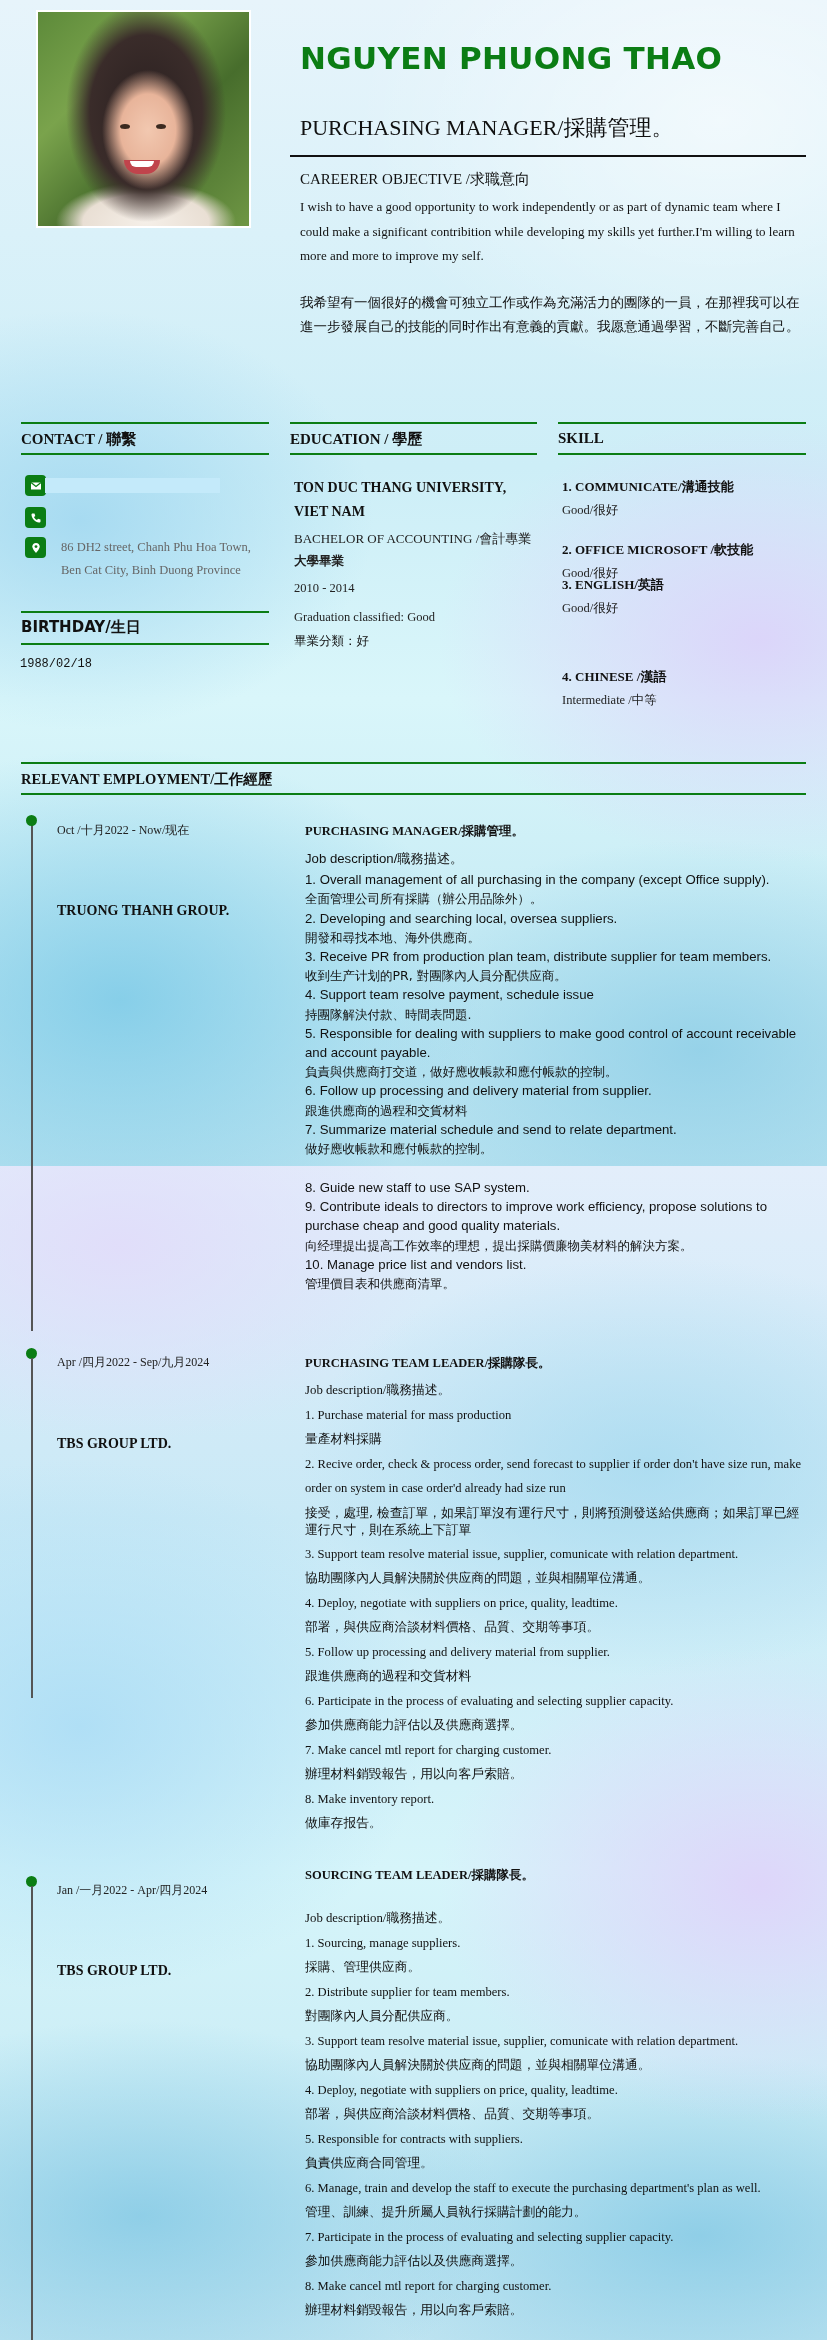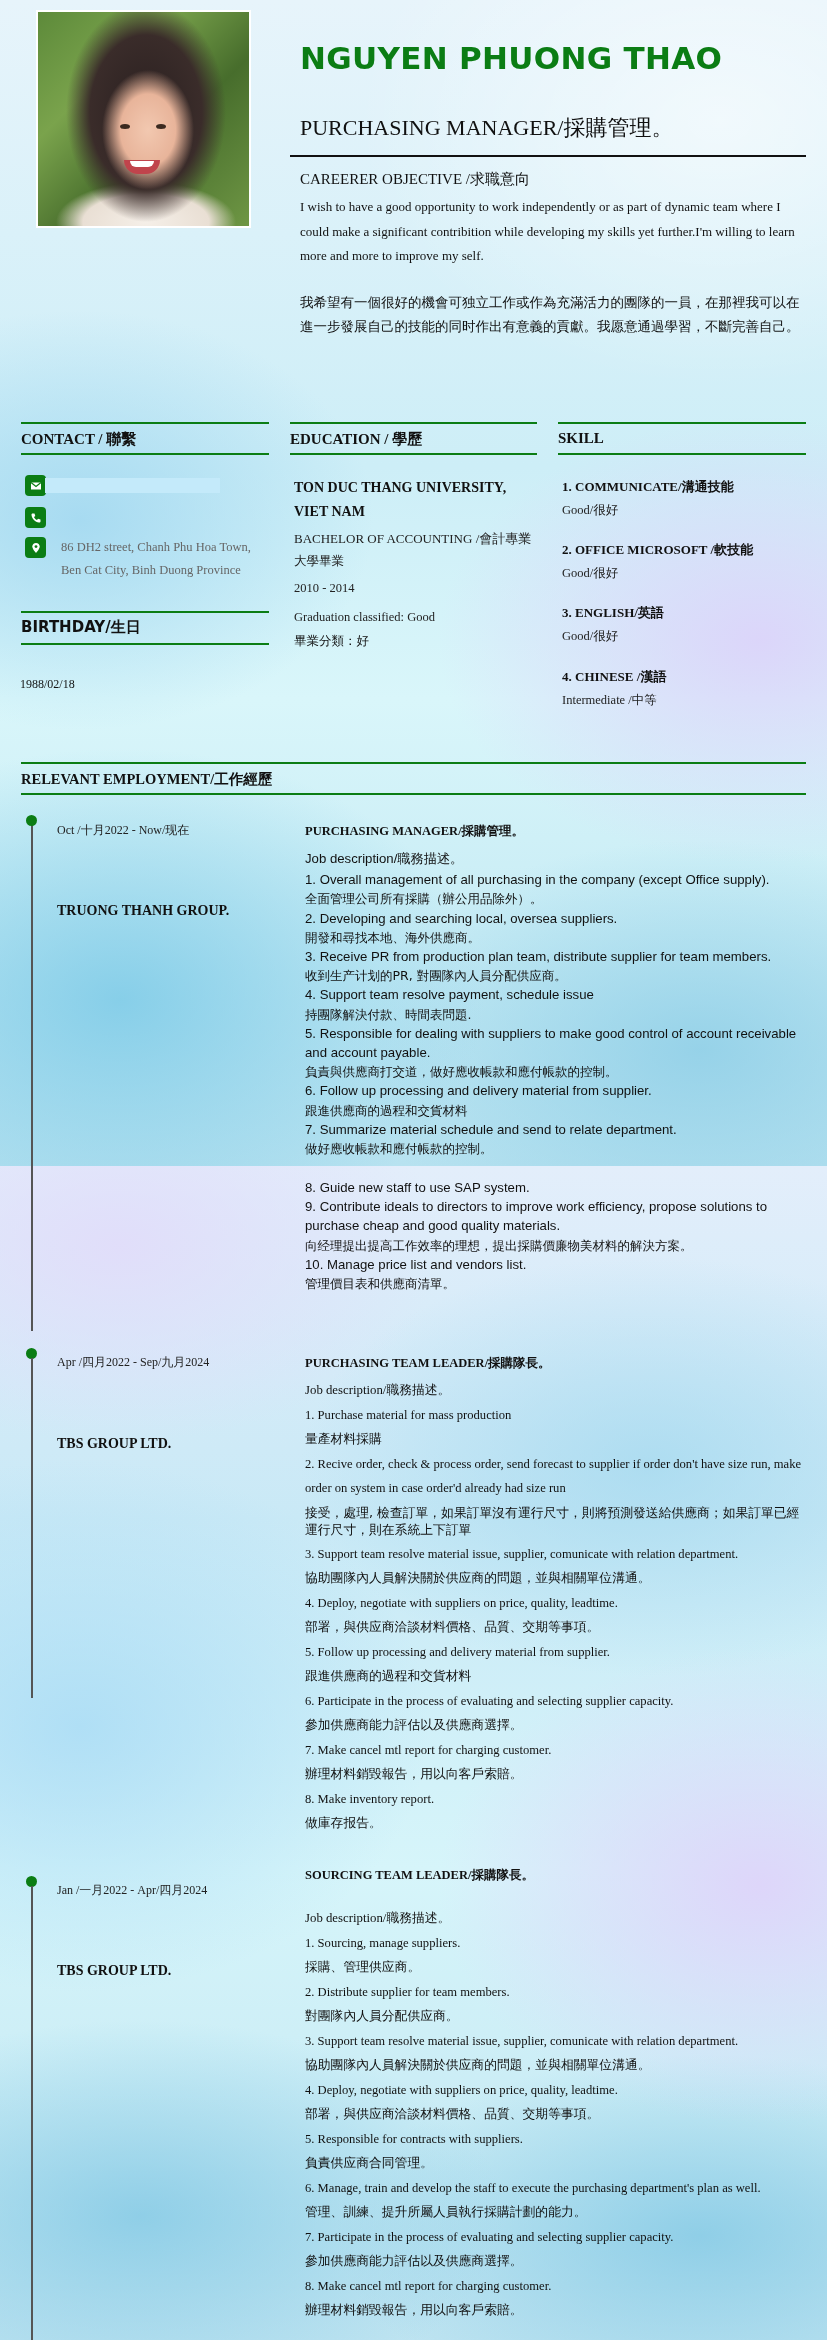--- a/index.html
+++ b/index.html
@@ -85,28 +85,28 @@
     position: absolute; width: 21px; height: 21px; background: #0b7d14; border-radius: 4px;
     display: flex; align-items: center; justify-content: center;
   }
   .c-icon svg { width: 12px; height: 12px; }
   .email-mask { position: absolute; left: 45px; top: 478px; width: 175px; height: 15px; background: #c4eafa; }
   .addr {
     position: absolute; left: 61px; top: 536px; width: 210px;
     font-size: 12.5px; color: #666; line-height: 23px;
   }
   .birthday-val {
-    position: absolute; left: 20px; top: 677px;
-    font-family: Liberation Serif, serif; font-size: 12px;
+    position: absolute; left: 20px; top: 657px;
+    font-family: Liberation Mono, monospace; font-size: 12px;
   }
 
   
   .edu-uni { position: absolute; left: 294px; top: 476px; width: 240px; font-weight: bold; font-size: 14px; line-height: 24px; }
   .edu-deg { position: absolute; left: 294px; top: 528px; width: 240px; font-size: 13px; line-height: 22px; color: #222; }
-  .edu-deg .zh { font-family: "DejaVu Sans", sans-serif; font-size: 12.5px; }
+  .edu-deg .zh { font-family: "DejaVu Sans", sans-serif; font-size: 12.5px; font-weight: bold; }
   .edu-years { position: absolute; left: 294px; top: 581px; font-size: 12.5px; color: #222; }
   .edu-grad { position: absolute; left: 294px; top: 610px; font-size: 12.5px; color: #222; }
   .edu-grad-zh { position: absolute; left: 294px; top: 633px; font-family: "DejaVu Sans", sans-serif; font-size: 12.5px; }
 
   
   .skill { position: absolute; left: 562px; width: 250px; }
   .skill .s-name { font-weight: bold; font-size: 13px; }
   .skill .s-level { font-size: 12.5px; margin-top: 6px; color: #222; }
 
   
@@ -190,21 +190,21 @@
   <div class="sec-rule" style="left:558px; top:453px; width:248px;"></div>
 
   <div class="skill" style="top:478px;">
     <div class="s-name">1. COMMUNICATE/溝通技能</div>
     <div class="s-level">Good/很好</div>
   </div>
   <div class="skill" style="top:541px;">
     <div class="s-name">2. OFFICE MICROSOFT /軟技能</div>
     <div class="s-level">Good/很好</div>
   </div>
-  <div class="skill" style="top:604px;">
+  <div class="skill" style="top:576px;">
     <div class="s-name">3. ENGLISH/英語</div>
     <div class="s-level">Good/很好</div>
   </div>
   <div class="skill" style="top:668px;">
     <div class="s-name">4. CHINESE /漢語</div>
     <div class="s-level">Intermediate /中等</div>
   </div>
 
   <div class="sec-rule" style="left:21px; top:762px; width:785px;"></div>
   <div class="sec-title" style="left:21px; top:770px; font-size:14.5px;">RELEVANT EMPLOYMENT/工作經歷</div>

